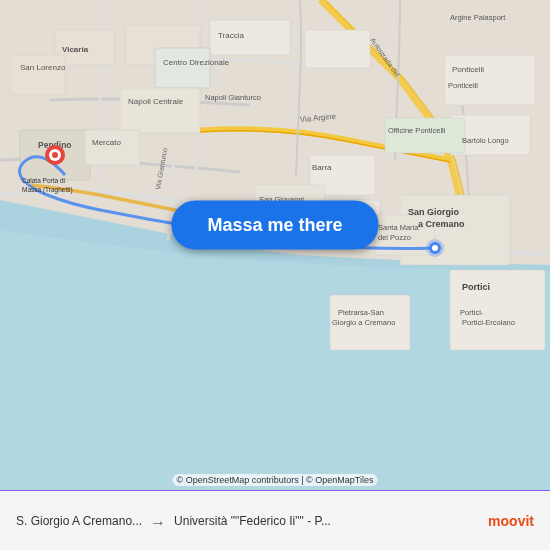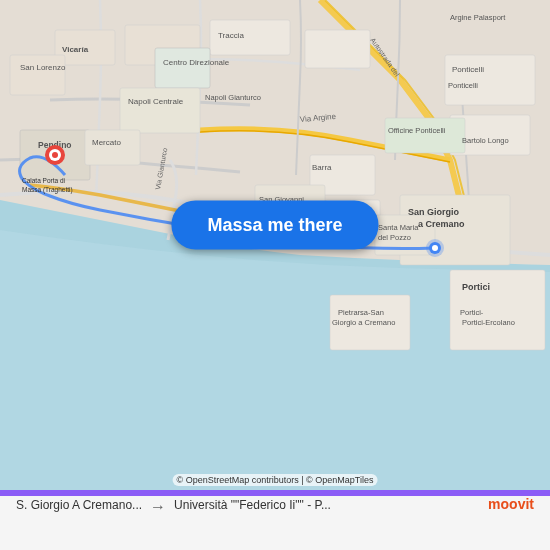--- a/index.html
+++ b/index.html
@@ -46,23 +46,23 @@
       white-space: nowrap;
       box-shadow: 0 2px 8px rgba(0,0,0,0.4);
       z-index: 10;
     }
 
     
     #bottom-bar {
       width: 550px;
       height: 60px;
       background-color: #f5f5f5;
-      border-top: 6px solid #8b5cf6;
+      border-top: 1px solid #8b5cf6;
       display: flex;
-      align-items: flex-start;
+      align-items: center;
       justify-content: space-between;
       padding: 0 16px;
       position: relative;
     }
 
     .bottom-route {
       display: flex;
       align-items: center;
       gap: 8px;
       flex: 1;

